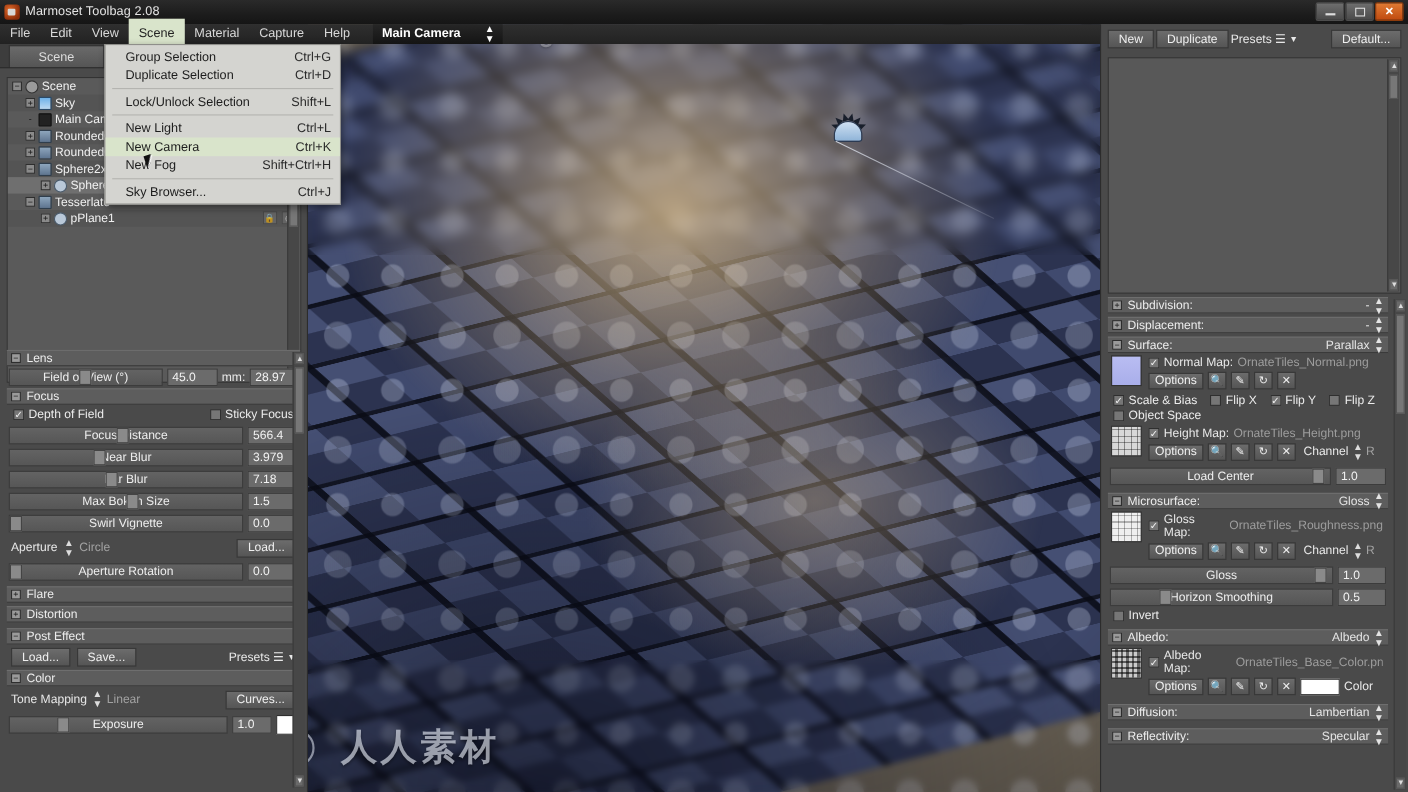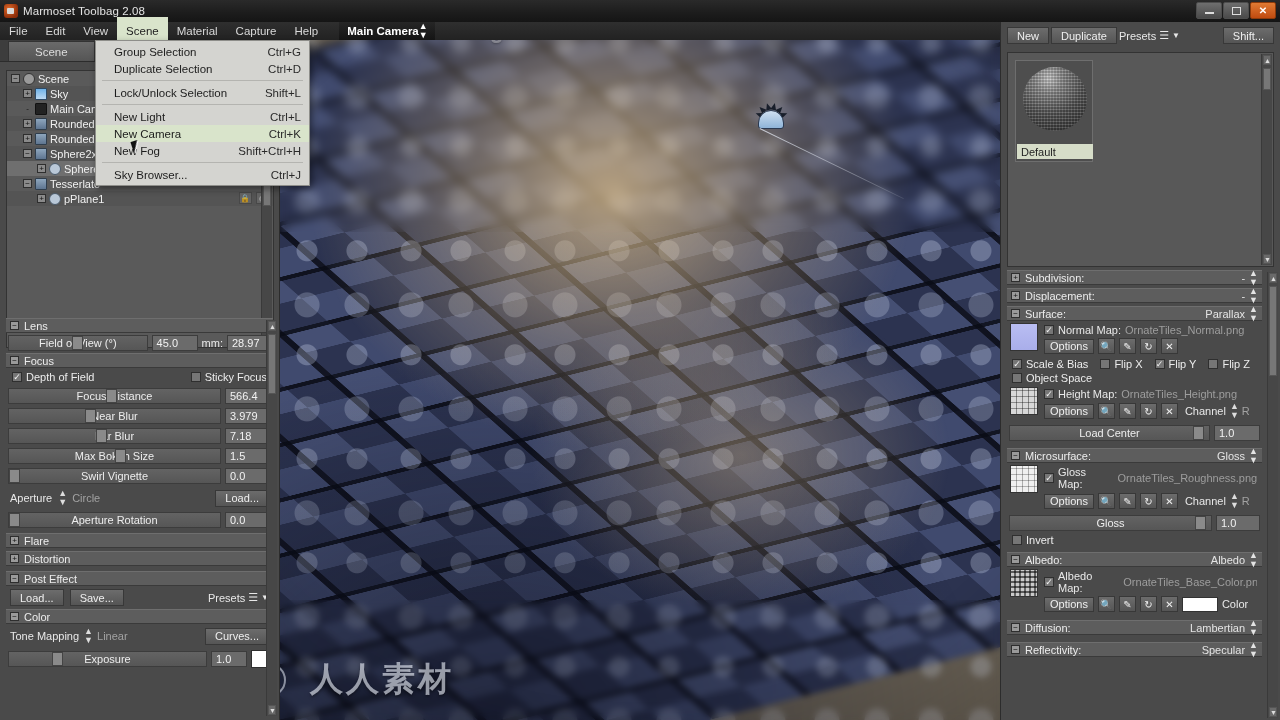--- a/index.html
+++ b/index.html
@@ -41,21 +41,21 @@
   
   .menubar {
     position:absolute; left:0; top:22px; width:1280px; height:18px;
     background: linear-gradient(180deg,#2f2f2f,#222);
     display:flex; align-items:center; font-size:11.5px; color:#d9d9d9;
   }
   .menu-item { padding: 2px 9px; height:28px; line-height:14px; display:flex; align-items:center;}
   .menu-item.active { background:#d9e4cb; color:#222; }
   .cam-select {
     margin-left: 12px; padding: 1px 8px; font-size: 11.5px; color:#fff;
-    display:flex; align-items:center; gap:0; font-weight:bold;
+    display:flex; align-items:center; gap:22px; font-weight:bold;
     background: linear-gradient(180deg,#262626,#141414); height:18px;
   }
   .updown { font-size: 9px; line-height:9px; letter-spacing:-1px;}
 
   
   .viewport {
     position:absolute; left:280px; top:22px; width:720px; height:698px;
     overflow:hidden;
     background:#6a6256;
   }
@@ -614,28 +614,24 @@
 
     <div class="mat-toolbar">
       <div class="btn">New</div>
       <div class="btn">Duplicate</div>
       <span class="presets">
         <span>Presets</span>
         <span>☰</span>
         <span style="font-size:8px">▼</span>
       </span>
       <span style="flex:1"></span>
-      <div class="btn">Shift...</div>
+      <div class="btn">Default...</div>
     </div>
 
     <div class="mat-list">
-      <div class="mat-swatch">
-        <div class="mat-ball"></div>
-        <div class="mat-name">Default</div>
-      </div>
       <div class="scroll-v">
         <div class="arr up">▲</div>
         <div class="thumb" style="top:14px;height:22px"></div>
         <div class="arr dn">▼</div>
       </div>
     </div>
 
     <div class="props" style="top:248px; bottom:2px; right:18px;">
 
       <div class="sec-head">
@@ -781,20 +777,27 @@
         </div>
       </div>
 
       <div class="row">
         <div class="slider">
           <span class="knob" style="left:92%"></span>
           <span>Gloss</span>
         </div>
         <div class="numbox" style="width:44px">1.0</div>
       </div>
+      <div class="row">
+        <div class="slider">
+          <span class="knob" style="left:22%"></span>
+          <span>Horizon Smoothing</span>
+        </div>
+        <div class="numbox" style="width:44px">0.5</div>
+      </div>
       <div class="row" style="padding:1px 5px">
         <span class="chk">
           <span class="box"></span>
           <span>Invert</span>
         </span>
       </div>
 
       <div class="sec-head" style="margin-top:5px">
         <span class="lhs">
           <span class="boxtwist">−</span>

